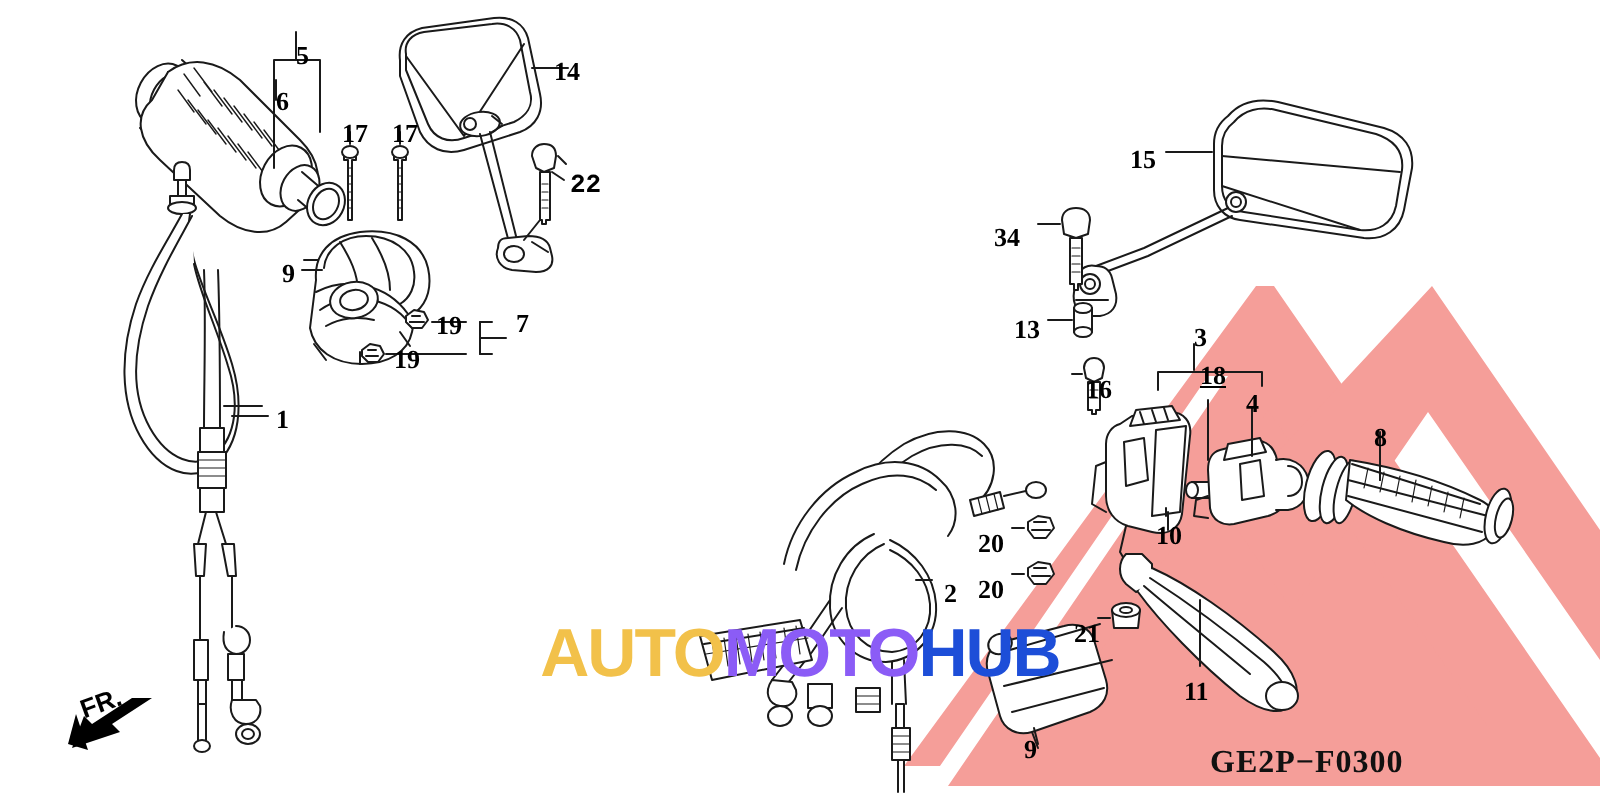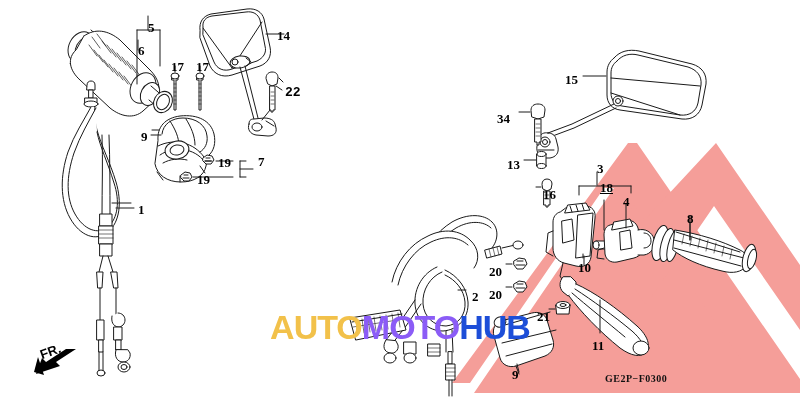--- a/index.html
+++ b/index.html
@@ -42,21 +42,21 @@
   .wm-auto{color:#f2c14a;}
   .wm-moto{color:#8b5cf6;}
   .wm-hub{color:#1d4ed8;}
 
   
   #partno{
     position:absolute;
     left:605px; top:373px;
     font-family:"Liberation Serif", serif;
     font-weight:bold;
-    font-size:10px;
+    font-size:16px;
     letter-spacing:0.5px;
     color:#111;
     white-space:nowrap;
   }
 
   
   #fr-label{
     position:absolute;
     left:38px; top:348px;
     font-family:"Liberation Sans", sans-serif;

